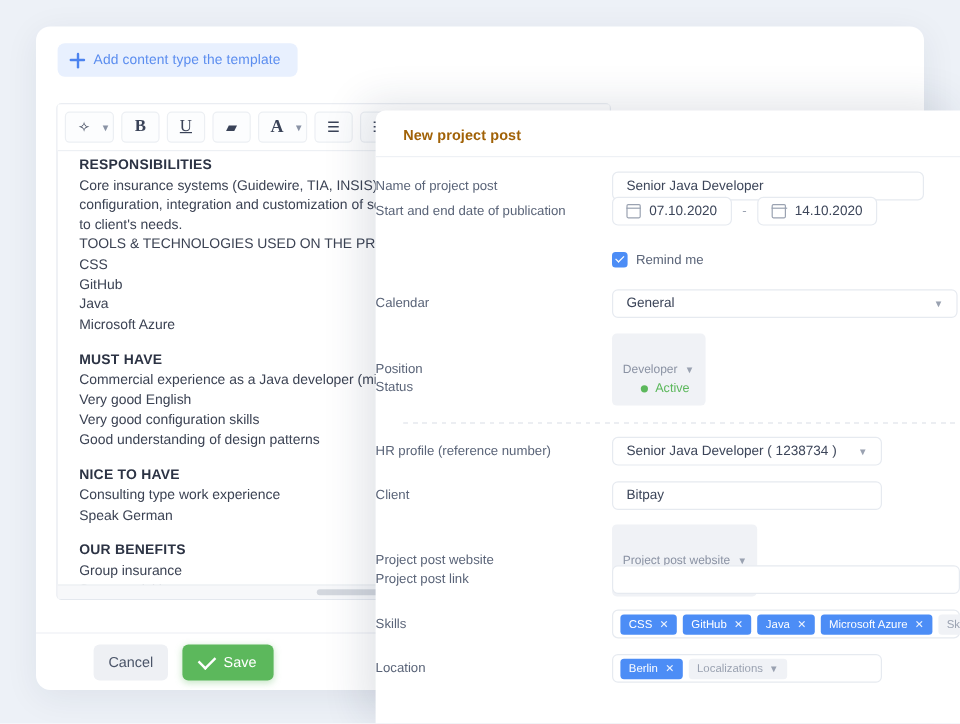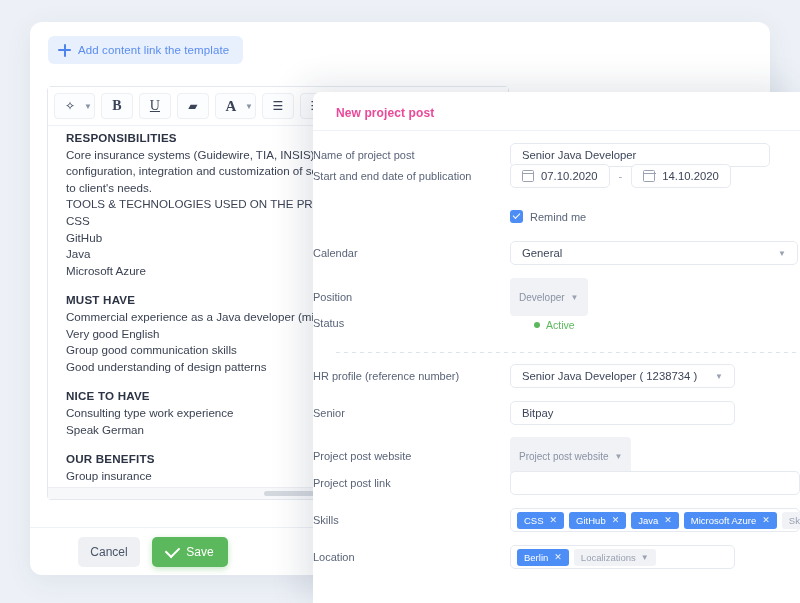--- a/index.html
+++ b/index.html
@@ -83,21 +83,21 @@
   .btn-save .chk{width:11px;height:7px;border-left:2px solid #fff;border-bottom:2px solid #fff;transform:rotate(-45deg);margin-top:-3px;}
 
   
   .panel{
     position:absolute;left:313px;top:92px;width:487px;height:511px;
     background:#ffffff;border-radius:8px 0 0 0;
     box-shadow:-10px -6px 34px rgba(31,45,74,.13);
     overflow:hidden;
   }
   .panel-title{
-    position:absolute;left:23px;top:14px;font-size:12px;font-weight:bold;color:#ec4899;letter-spacing:.1px;
+    position:absolute;left:23px;top:14px;font-size:12px;font-weight:bold;color:#a16207;letter-spacing:.1px;
   }
   .panel-hsep{position:absolute;left:0;right:0;top:38px;height:1px;background:#eef1f5;}
 
   .form{position:absolute;left:0;right:0;top:38px;bottom:0;}
   .row{
     display:flex;align-items:center;position:absolute;left:0;right:0;
   }
   .lbl{
     width:183px;padding-right:14px;
     font-size:11px;color:#5a6478;white-space:nowrap;
@@ -131,21 +131,21 @@
   .cbox{
     width:13px;height:13px;border-radius:3px;background:#4c8df6;position:relative;flex:0 0 auto;
   }
   .cbox:after{
     content:"";position:absolute;left:3px;top:3.2px;width:6px;height:3px;
     border-left:1.6px solid #fff;border-bottom:1.6px solid #fff;transform:rotate(-45deg);
   }
   .cb-lbl{font-size:11px;color:#5a6478;}
 
   .pill{
-    height:36px;display:inline-flex;align-items:center;gap:6px;padding:1px 9px;
+    height:36px;display:inline-flex;align-items:center;gap:6px;padding:12px 9px;
     background:#f0f2f6;border-radius:4px;font-size:10px;color:#8a92a3;cursor:pointer;text-align:center;
   }
 
   .status-txt{font-size:10.5px;color:#5cb85c;display:inline-flex;align-items:center;gap:6px;padding-left:24px;}
   .dot{width:6px;height:6px;border-radius:50%;background:#5cb85c;display:inline-block;}
 
   .dashed{position:absolute;left:23px;right:0;height:1px;
           background:repeating-linear-gradient(to right,#dfe3ea 0 4px,transparent 4px 8px);}
 
   .tagbox{
@@ -164,21 +164,21 @@
     background:#f0f2f6;color:#9aa2b1;border-radius:3px;font-size:9.5px;white-space:nowrap;cursor:pointer;
   }
 </style>
 </head>
 <body>
 
 <div class="card">
 
   <div class="add-tpl">
     <span class="plus"></span>
-    <span>Add content link the template</span>
+    <span>Add content type the template</span>
   </div>
 
   <div class="editor">
 
     <div class="toolbar">
       <div class="tgrp">
         <div class="tbtn">✧</div>
         <div class="caret">▼</div>
       </div>
       <div class="tgrp">
@@ -221,21 +221,21 @@
       <div>to client's needs.</div>
       <div>TOOLS &amp; TECHNOLOGIES USED ON THE PROJECT</div>
       <div>CSS</div>
       <div>GitHub</div>
       <div>Java</div>
       <div>Microsoft Azure</div>
       <div class="sp"></div>
       <div class="h">MUST HAVE</div>
       <div>Commercial experience as a Java developer (min. 6 y</div>
       <div>Very good English</div>
-      <div>Group good communication skills</div>
+      <div>Very good configuration skills</div>
       <div>Good understanding of design patterns</div>
       <div class="sp"></div>
       <div class="h">NICE TO HAVE</div>
       <div>Consulting type work experience</div>
       <div>Speak  German</div>
       <div class="sp"></div>
       <div class="h">OUR BENEFITS</div>
       <div>Group insurance</div>
       <div>Sports activities</div>
 
@@ -334,21 +334,21 @@
       <div class="lbl">HR profile (reference number)</div>
       <div class="fld">
         <div class="inp sel2">
           <span>Senior Java Developer ( 1238734 )</span>
           <span class="chev">▼</span>
         </div>
       </div>
     </div>
 
     <div class="row" style="top:271px">
-      <div class="lbl">Senior</div>
+      <div class="lbl">Client</div>
       <div class="fld">
         <div class="inp med">
           <span>Bitpay</span>
         </div>
       </div>
     </div>
 
     <div class="row" style="top:307px">
       <div class="lbl">Project post website</div>
       <div class="fld">

